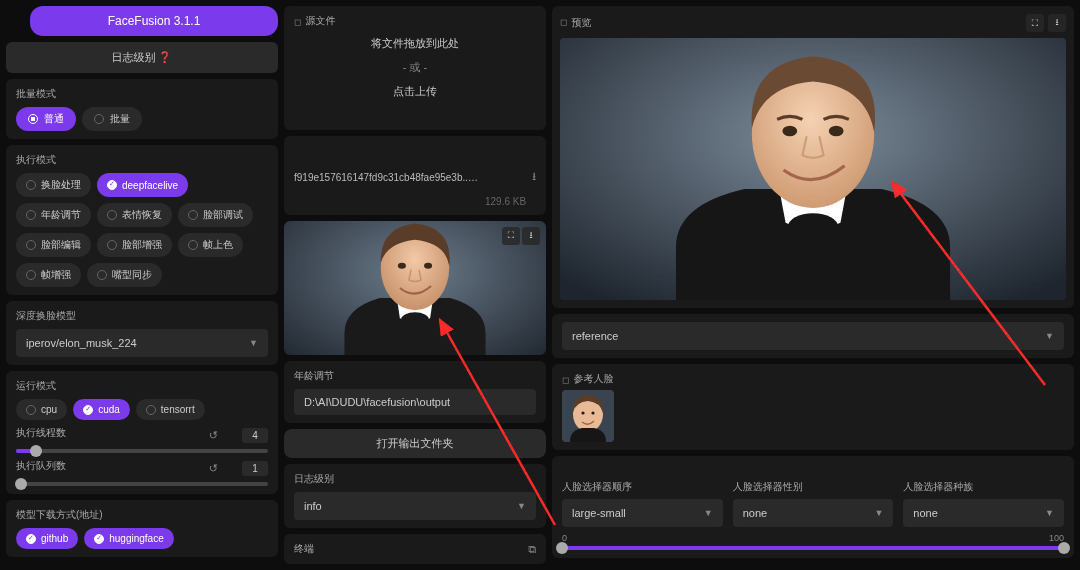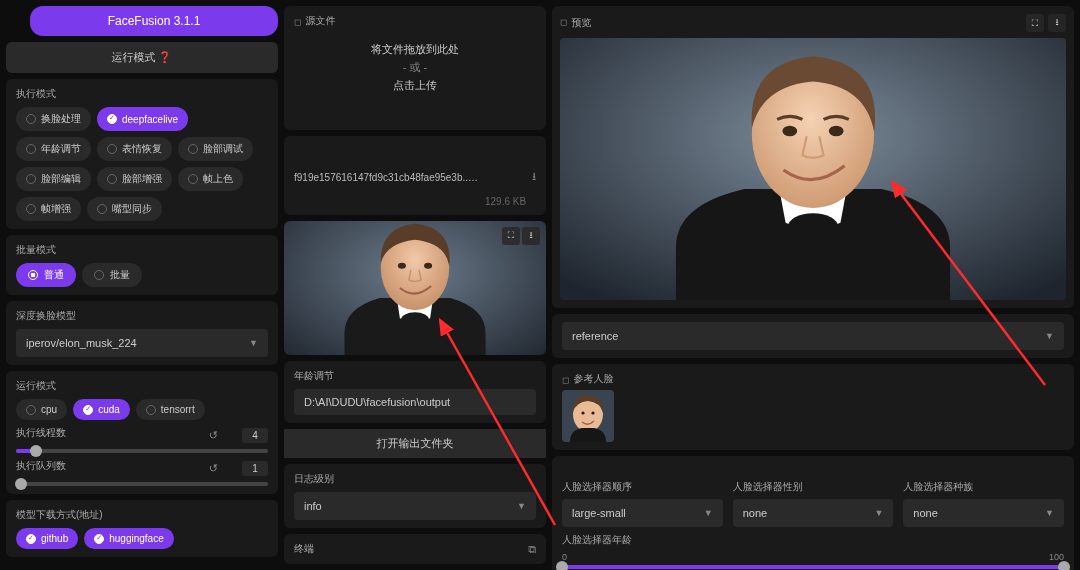--- a/index.html
+++ b/index.html
@@ -24,32 +24,32 @@
 .radio-chip.active { background: #7c3aed; color: #fff; }
 .radio-chip.active .rdot { border-color: #fff; background: radial-gradient(#fff 40%, transparent 45%); }
 .select { background: #2a2a2a; color: #ccc; padding: 8px 10px; border-radius: 4px; display: flex; justify-content: space-between; align-items: center; font-size: 11px; }
 .select .caret { color: #888; font-size: 9px; }
 .slider-row { display: flex; align-items: center; gap: 24px; }
 .slider { flex: 1; height: 4px; background: #444; border-radius: 2px; position: relative; }
 .slider .fill { position: absolute; left: 0; top: 0; bottom: 0; background: #7c3aed; border-radius: 2px; }
 .slider .thumb { position: absolute; top: 50%; width: 12px; height: 12px; background: #aaa; border-radius: 50%; transform: translate(-50%, -50%); }
 .reset-ic { color: #888; font-size: 11px; }
 .num-box { background: #2a2a2a; color: #ccc; padding: 2px 8px; border-radius: 3px; font-size: 10px; min-width: 26px; text-align: center; }
-.dropzone { background: #1a1a1a; border-radius: 6px; height: 148px; display: flex; flex-direction: column; align-items: center; justify-content: center; color: #ccc; gap: 3px; font-size: 11px; position: relative; }
+.dropzone { background: #1a1a1a; border-radius: 6px; height: 148px; display: flex; flex-direction: column; align-items: center; justify-content: center; color: #ccc; gap: 9px; font-size: 11px; position: relative; }
 .dz-icon { position: absolute; top: 8px; left: 10px; color: #888; font-size: 10px; }
 .file-bar { display: flex; align-items: center; justify-content: space-between; gap: 6px; padding: 4px 0; }
 .file-name { color: #bbb; font-size: 10px; white-space: nowrap; overflow: hidden; text-overflow: ellipsis; flex: 1; }
 .file-size { color: #666; font-size: 10px; margin-top: 48px; }
 .close-x { color: #aaa; font-size: 12px; padding: 0 2px; }
 .thumb-img { width: 100%; height: 160px; border-radius: 6px; overflow: hidden; position: relative; }
 .face-svg { width: 100%; height: 100%; display: block; }
 .img-tools { position: absolute; top: 6px; right: 6px; display: flex; gap: 2px; }
 .tool-btn { background: rgba(40,40,40,0.85); color: #ccc; width: 18px; height: 18px; display: flex; align-items: center; justify-content: center; border-radius: 3px; font-size: 9px; }
 .txt-input { background: #2a2a2a; color: #ccc; padding: 7px 10px; border-radius: 4px; font-size: 11px; }
-.open-btn { background: #2a2a2a; color: #ccc; text-align: center; padding: 7px; border-radius: 0; font-size: 11px; }
+.open-btn { background: #2a2a2a; color: #ccc; text-align: center; padding: 7px; border-radius: 8px; font-size: 11px; }
 .preview { background: #1a1a1a; border-radius: 6px; padding: 8px; }
 .prev-head { display: flex; justify-content: space-between; align-items: center; margin-bottom: 6px; }
 .prev-title { color: #aaa; font-size: 10px; display: flex; align-items: flex-start; gap: 4px; }
 .prev-img { width: 100%; height: 262px; border-radius: 4px; overflow: hidden; position: relative; }
 .ref-thumb { width: 52px; height: 52px; border-radius: 4px; overflow: hidden; margin-top: 4px; }
 .row3 { display: flex; gap: 10px; margin-top: 16px; }
 .row3 > div { flex: 1; }
 .sub-label { color: #aaa; font-size: 10px; margin-bottom: 5px; }
 .arrow { position: absolute; pointer-events: none; }
 .arrow svg { display: block; }
@@ -58,78 +58,78 @@
 .range-labels { display:flex; justify-content:space-between; color:#888; font-size:9px; margin-bottom:3px;}
 .mb4{margin-bottom:4px;} .mb6{margin-bottom:6px;}
 </style>
 </head>
 <body>
 
 <div class="app">
 
   <div class="col col-left">
     <div class="big-btn">FaceFusion 3.1.1</div>
-    <div class="doc-btn">运行模式 ❓</div>
-
-    <div class="panel">
-      <div class="panel-label">执行模式</div>
-      <div class="chip-row">
-        <span class="chip">
-            <span class="dot"></span>
-            <span>换脸处理</span>
-          </span>
-        <span class="chip active">
-            <span class="dot"></span>
-            <span>deepfacelive</span>
-          </span>
-        <span class="chip">
-            <span class="dot"></span>
-            <span>年龄调节</span>
-          </span>
-        <span class="chip">
-            <span class="dot"></span>
-            <span>表情恢复</span>
-          </span>
-        <span class="chip">
-            <span class="dot"></span>
-            <span>脸部调试</span>
-          </span>
-        <span class="chip">
-            <span class="dot"></span>
-            <span>脸部编辑</span>
-          </span>
-        <span class="chip">
-            <span class="dot"></span>
-            <span>脸部增强</span>
-          </span>
-        <span class="chip">
-            <span class="dot"></span>
-            <span>帧上色</span>
-          </span>
-        <span class="chip">
-            <span class="dot"></span>
-            <span>帧增强</span>
-          </span>
-        <span class="chip">
-            <span class="dot"></span>
-            <span>嘴型同步</span>
-          </span>
-      </div>
-    </div>
+    <div class="doc-btn">日志级别 ❓</div>
 
     <div class="panel">
       <div class="panel-label">批量模式</div>
       <div class="chip-row">
         <span class="radio-chip active">
             <span class="rdot"></span>
             <span>普通</span>
           </span>
         <span class="radio-chip">
             <span class="rdot"></span>
             <span>批量</span>
+          </span>
+      </div>
+    </div>
+
+    <div class="panel">
+      <div class="panel-label">执行模式</div>
+      <div class="chip-row">
+        <span class="chip">
+            <span class="dot"></span>
+            <span>换脸处理</span>
+          </span>
+        <span class="chip active">
+            <span class="dot"></span>
+            <span>deepfacelive</span>
+          </span>
+        <span class="chip">
+            <span class="dot"></span>
+            <span>年龄调节</span>
+          </span>
+        <span class="chip">
+            <span class="dot"></span>
+            <span>表情恢复</span>
+          </span>
+        <span class="chip">
+            <span class="dot"></span>
+            <span>脸部调试</span>
+          </span>
+        <span class="chip">
+            <span class="dot"></span>
+            <span>脸部编辑</span>
+          </span>
+        <span class="chip">
+            <span class="dot"></span>
+            <span>脸部增强</span>
+          </span>
+        <span class="chip">
+            <span class="dot"></span>
+            <span>帧上色</span>
+          </span>
+        <span class="chip">
+            <span class="dot"></span>
+            <span>帧增强</span>
+          </span>
+        <span class="chip">
+            <span class="dot"></span>
+            <span>嘴型同步</span>
           </span>
       </div>
     </div>
 
     <div class="panel">
       <div class="panel-label">深度换脸模型</div>
       <div class="select">
         <span>iperov/elon_musk_224</span>
         <span class="caret">▼</span>
       </div>
@@ -338,21 +338,20 @@
             </div>
         </div>
         <div>
           <div class="sub-label">人脸选择器种族</div>
           <div class="select">
               <span>none</span>
               <span class="caret">▼</span>
             </div>
         </div>
       </div>
-      <div class="sub-label">人脸选择器年龄</div>
       <div class="range-labels">
           <span>0</span>
           <span>100</span>
         </div>
       <div class="slider" style="background:#7c3aed">
           <div class="thumb" style="left:0%"></div>
           <div class="thumb" style="left:100%"></div>
         </div>
     </div>
 

